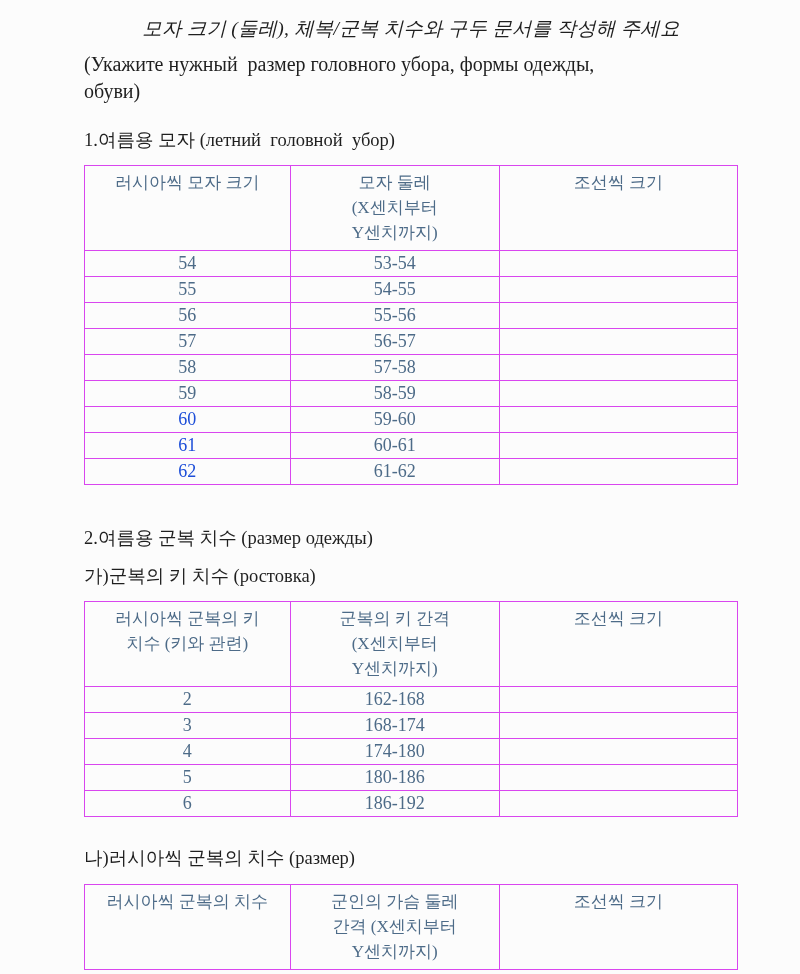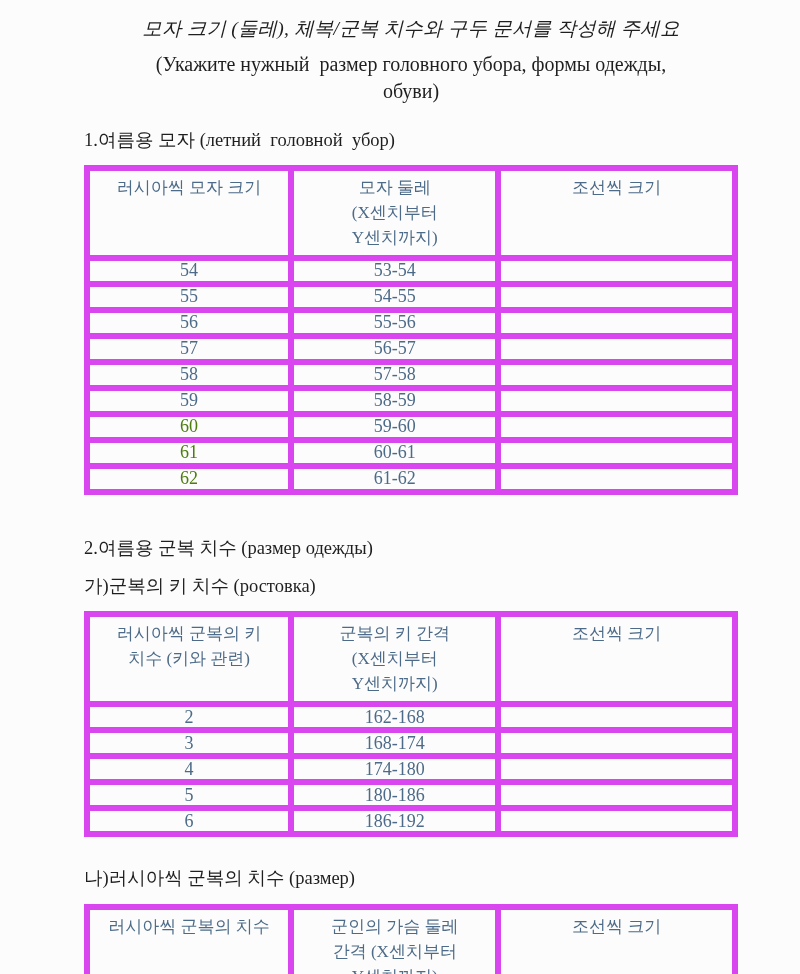--- a/index.html
+++ b/index.html
@@ -16,21 +16,20 @@
     font-size:19.5px;
     text-align:center;
     white-space:pre-wrap;
     line-height:1.35;
     letter-spacing:0.2px;
     font-style:italic;
   }
   .doc-subtitle {
     margin-top:9px;
     font-size:20px;
-    text-align:center;
     white-space:pre-wrap;
     line-height:1.35;
   }
   .sec-heading {
     font-size:18.5px;
     white-space:pre-wrap;
     line-height:1.3;
   }
   .h1  { margin-top:23px; }
   .h2  { margin-top:41px; }
@@ -40,41 +39,41 @@
   table {
     width:100%;
     border-collapse:collapse;
     table-layout:fixed;
     margin-top:13px;
   }
   col.c1 { width:31.5%; }
   col.c2 { width:32%; }
   col.c3 { width:36.5%; }
   th, td {
-    border:6px solid #d946ef;
+    border:1px solid #d946ef;
     text-align:center;
     font-weight:normal;
   }
   th {
     vertical-align:top;
     padding:4px 4px 5px;
     font-size:17px;
     line-height:25px;
     color:#4d6b88;
     white-space:pre-line;
   }
   td {
     height:26px;
     font-size:18px;
     line-height:1.1;
     color:#4d6b88;
     vertical-align:middle;
     padding:0 4px;
   }
-  td.dark { color:#4d7c0f; }
+  td.dark { color:#1d4ed8; }
 </style>
 </head>
 <body>
 
 <div class="page">
 
   <div class="doc-title">모자 크기 (둘레), 체복/군복 치수와 구두 문서를 작성해 주세요</div>
   <div class="doc-subtitle">(Укажите нужный  размер головного убора, формы одежды,
 обуви)</div>
 

